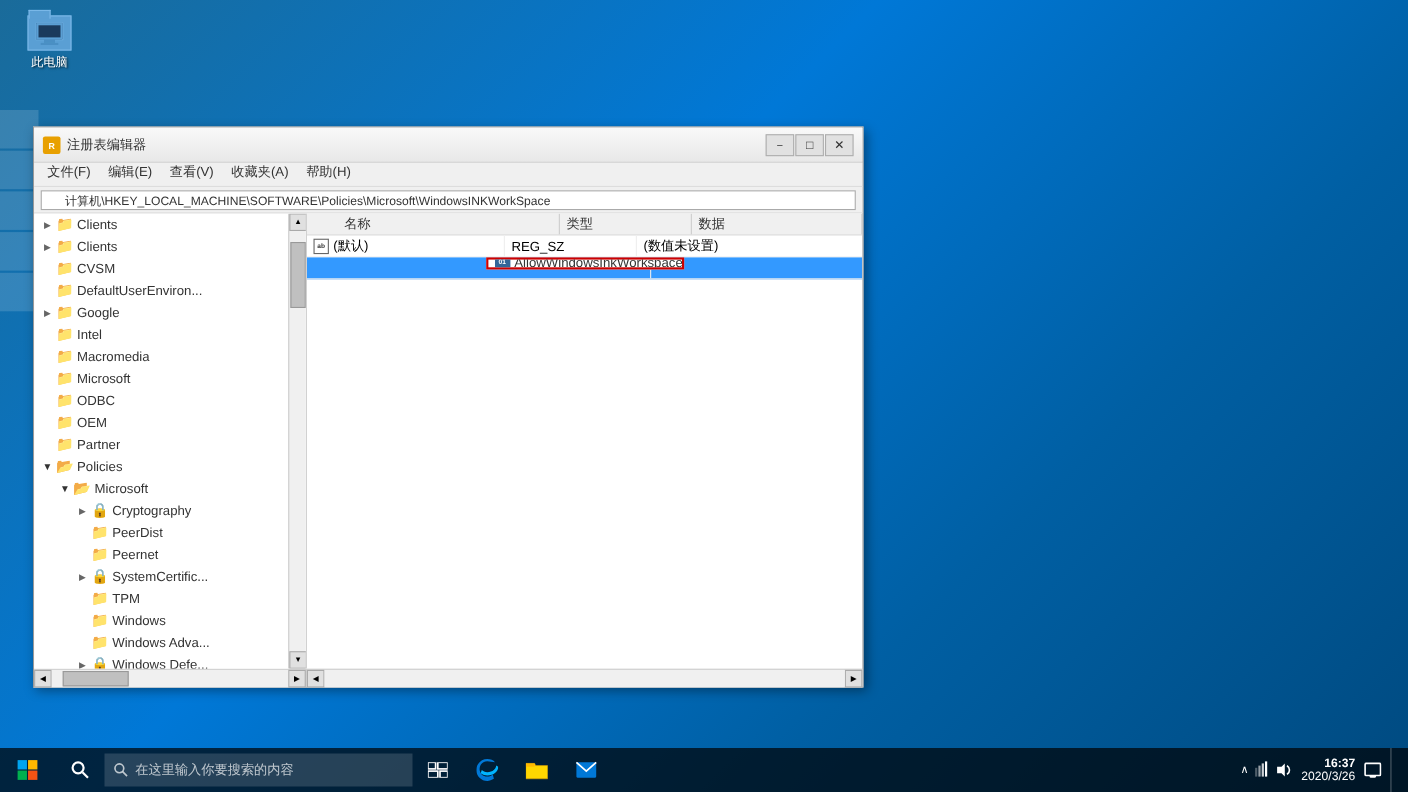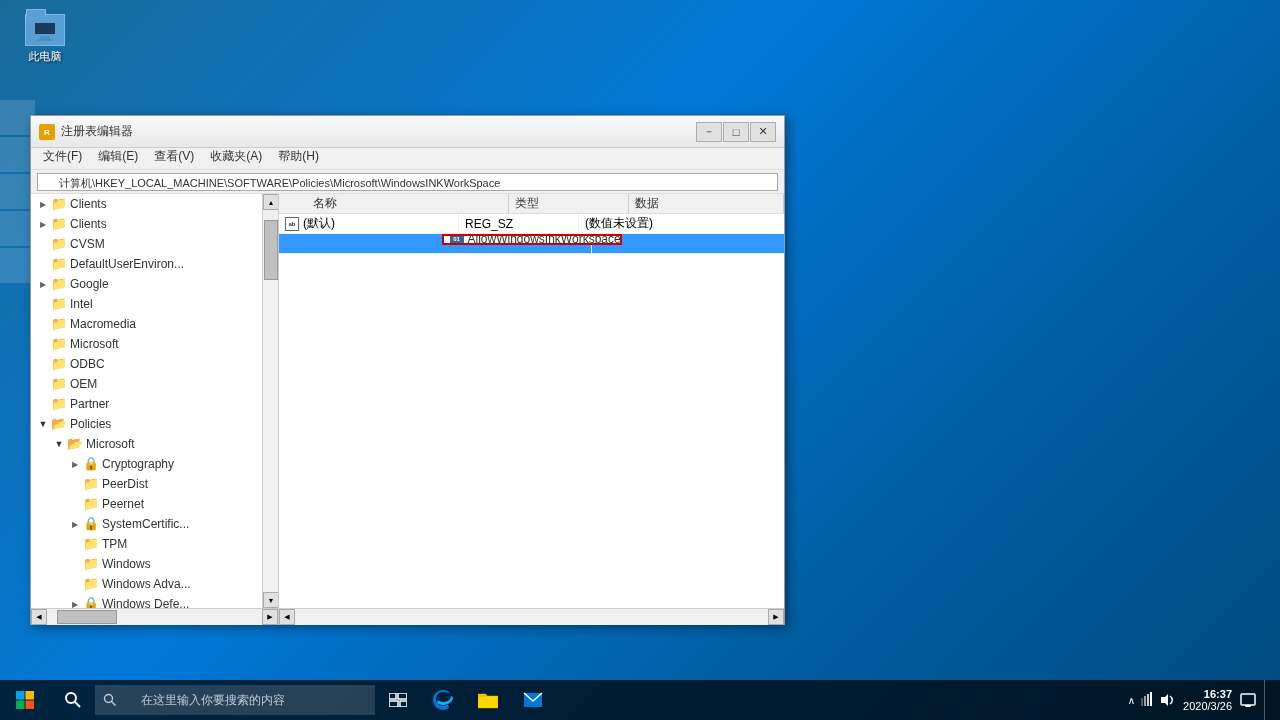--- a/index.html
+++ b/index.html
@@ -429,21 +429,21 @@
       height: 20px;
     }
     .search-bar {
       width: 280px;
       height: 30px;
       background: rgba(255,255,255,0.15);
       border: none;
       display: flex;
       align-items: center;
       padding: 0 8px;
-      gap: 24px;
+      gap: 6px;
       color: rgba(255,255,255,0.7);
       font-size: 12px;
     }
     .taskbar-app {
       width: 45px;
       height: 40px;
       display: flex;
       align-items: center;
       justify-content: center;
       cursor: pointer;

